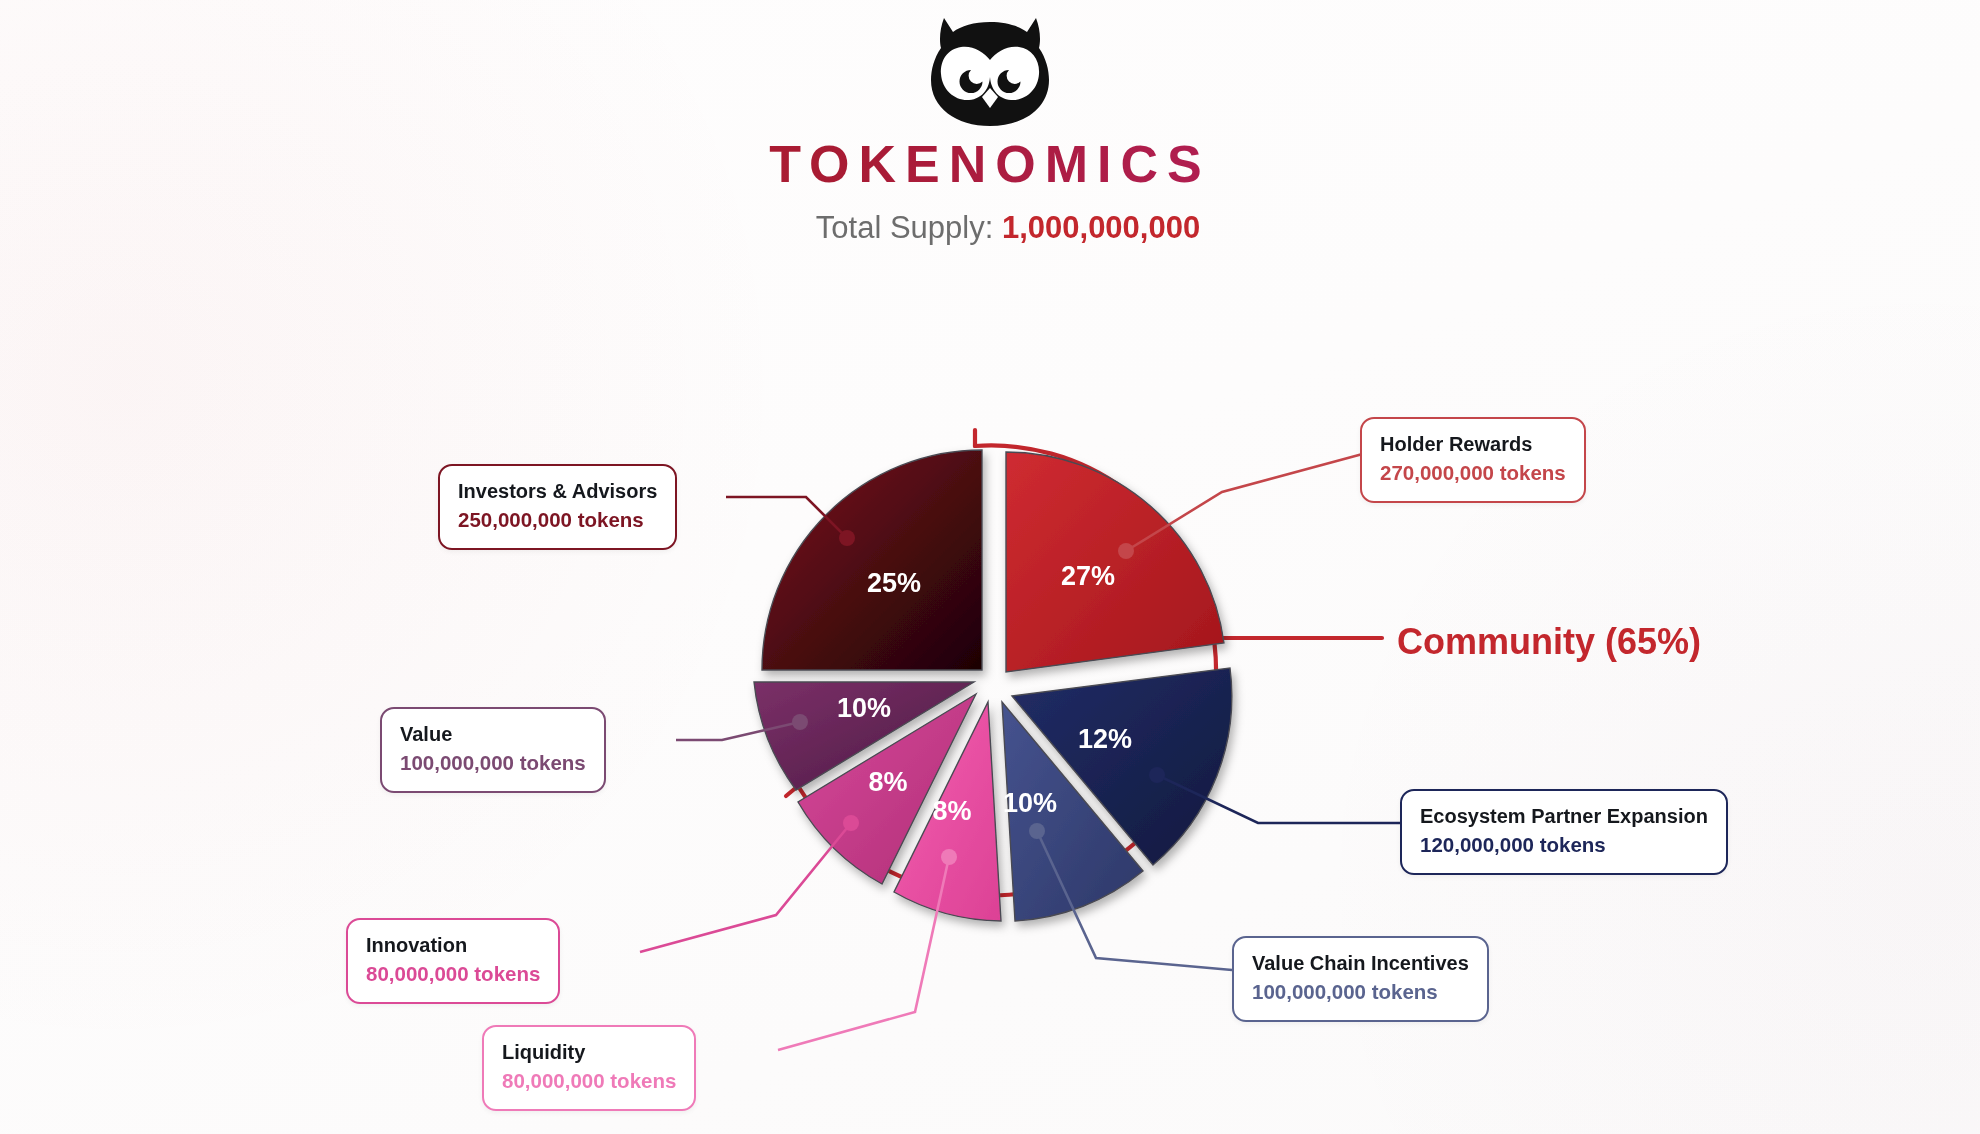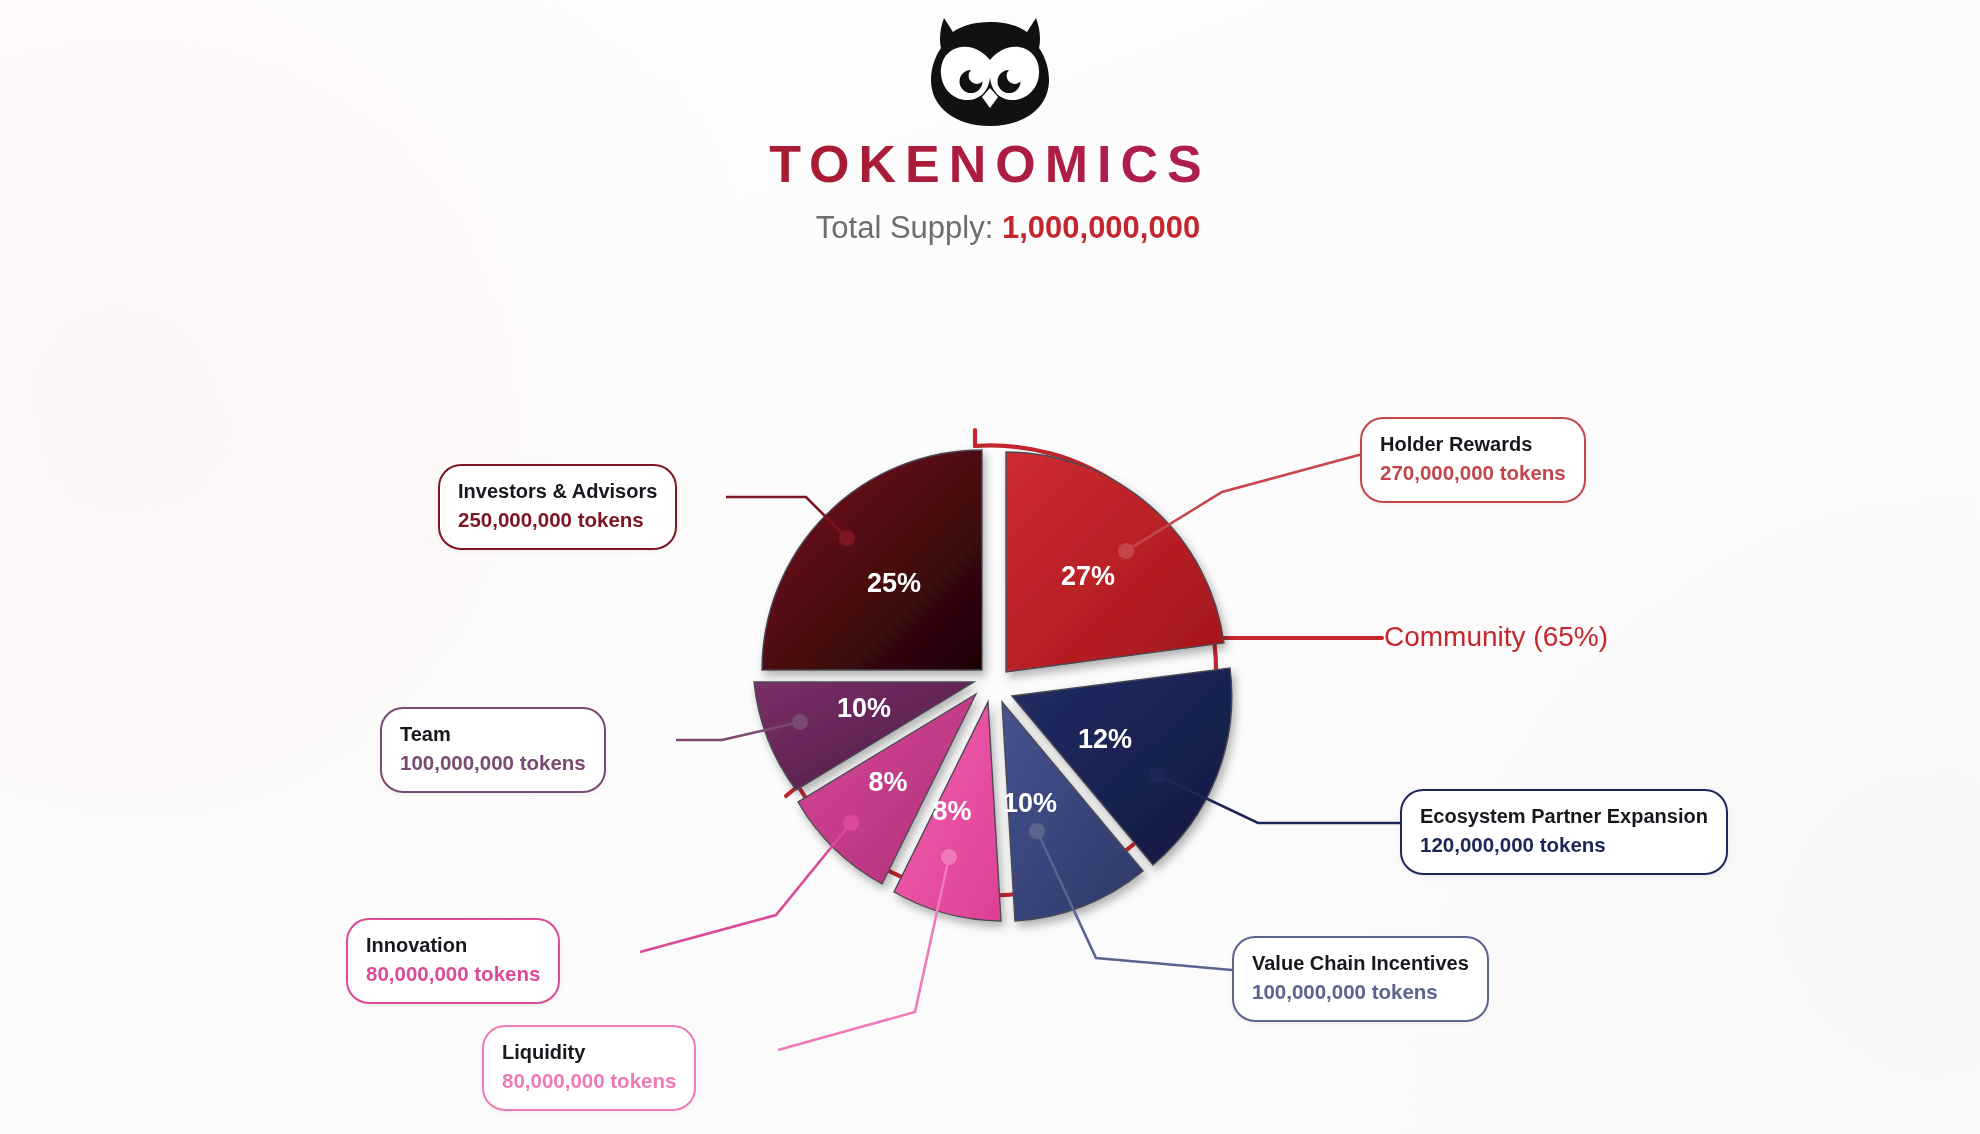--- a/index.html
+++ b/index.html
@@ -28,31 +28,32 @@
   }
   .supply { margin-top: 16px; font-size: 31px; color: #6d6d6d; margin-left: 36px; }
   .supply b { color: #c3272d; font-weight: bold; }
 
   
   #chart { position: absolute; left: 0; top: 0; width: 1980px; height: 1134px; }
 
   
   .callout {
     position: absolute; background: #ffffff;
-    border: 2.4px solid #888; border-radius: 23px;
+    border: 2.4px solid #888; border-radius: 14px;
     padding: 12px 18px 13px 18px;
     box-shadow: 0 2px 5px rgba(0,0,0,0.05);
     white-space: nowrap;
   }
   .callout .c-name { font-size: 20px; font-weight: bold; color: #15181d; line-height: 1.32; }
   .callout .c-val  { font-size: 20.5px; font-weight: bold; line-height: 1.38; margin-top: 2px; }
 
   .community-label {
-    position: absolute; font-size: 28px; font-weight: normal; color: #c3272d;
+    position: absolute; font-size: 36px; font-weight: bold; color: #c3272d;
     white-space: nowrap;
+    margin-left: 13px;
   }
 </style>
 </head>
 <body>
 
 <div id="stage">
 
   <div class="header">
     <div class="logo-wrap">
       <svg viewBox="0 0 128 116" width="128" height="116" aria-hidden="true">
@@ -184,21 +185,21 @@
     <div class="c-name">Holder Rewards</div>
     <div class="c-val" style="color:#c4464a;">270,000,000 tokens</div>
   </div>
 
   <div class="callout" style="left:438px; top:464px; border-color:#7d1523;">
     <div class="c-name">Investors &amp; Advisors</div>
     <div class="c-val" style="color:#7d1523;">250,000,000 tokens</div>
   </div>
 
   <div class="callout" style="left:380px; top:707px; border-color:#7b4a72;">
-    <div class="c-name">Team</div>
+    <div class="c-name">Value</div>
     <div class="c-val" style="color:#7b4a72;">100,000,000 tokens</div>
   </div>
 
   <div class="callout" style="left:346px; top:918px; border-color:#db4a96;">
     <div class="c-name">Innovation</div>
     <div class="c-val" style="color:#db4a96;">80,000,000 tokens</div>
   </div>
 
   <div class="callout" style="left:482px; top:1025px; border-color:#ef7ab8;">
     <div class="c-name">Liquidity</div>

